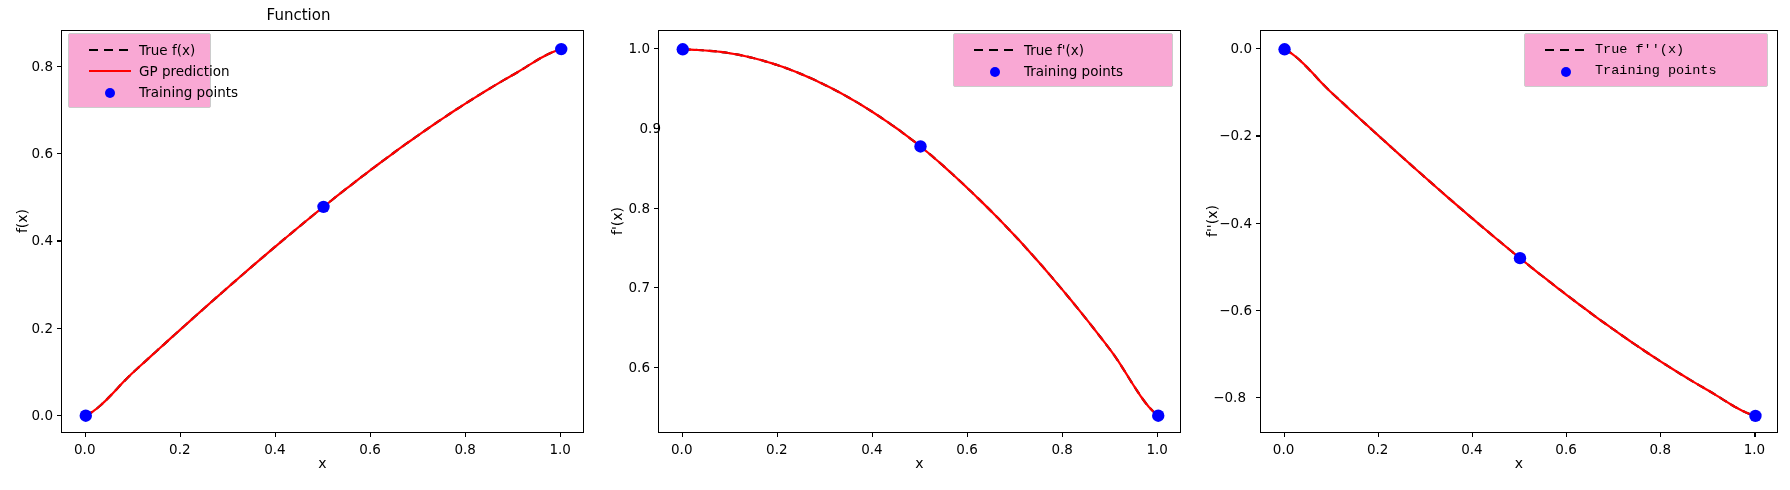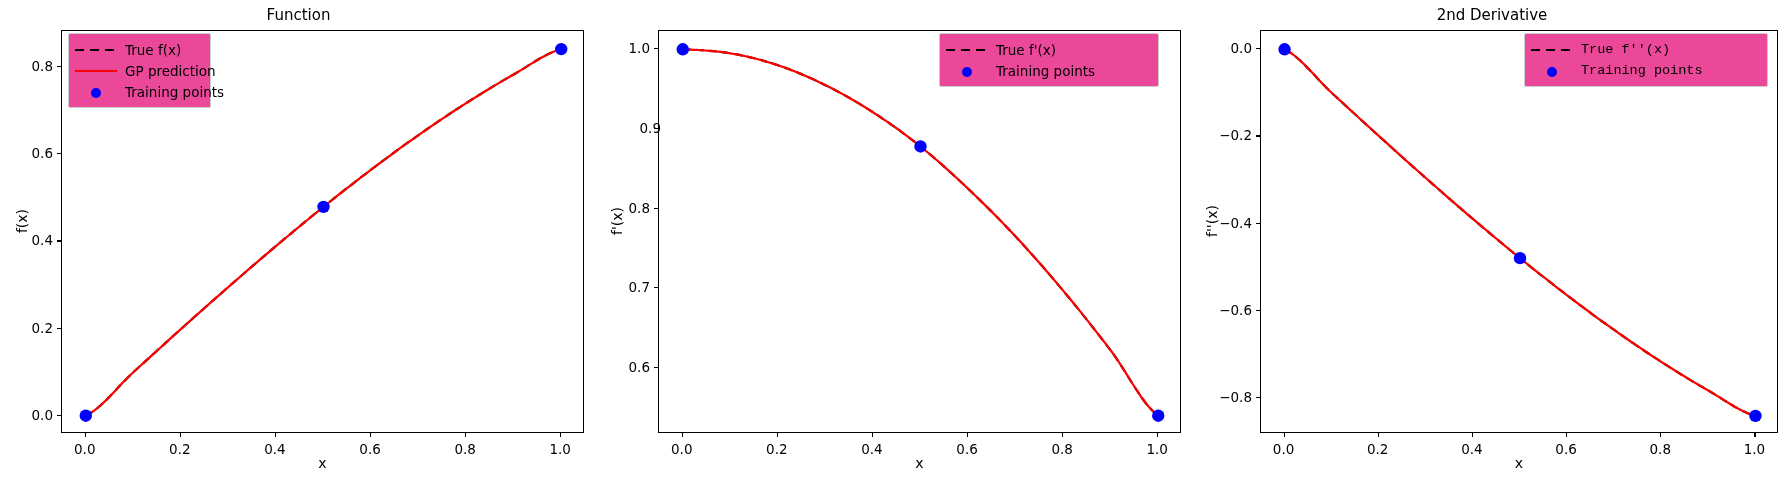--- a/index.html
+++ b/index.html
@@ -8,21 +8,21 @@
   .panel{position:absolute;top:0;height:490px;}
   .panel-title{position:absolute;left:0;right:0;top:6px;text-align:center;font-size:15px;color:#000;}
   .axes{position:absolute;border:1.1px solid #000;background:#fff;box-sizing:border-box;}
   .plot-svg{position:absolute;left:0;top:0;overflow:visible;}
   .ytick-label{position:absolute;text-align:right;font-size:13.5px;color:#000;transform:translateY(-50%);}
   .xtick-label{position:absolute;text-align:center;font-size:13.5px;color:#000;transform:translateX(-50%);}
   .tickmark-y{position:absolute;height:1.1px;width:4px;background:#000;}
   .tickmark-x{position:absolute;width:1.1px;height:4px;background:#000;}
   .xlabel{position:absolute;text-align:center;font-size:14px;color:#000;}
   .ylabel{position:absolute;font-size:14px;color:#000;transform-origin:center center;white-space:nowrap;}
-  .legend{position:absolute;background:#ec4899;border:1px solid #cccccc;border-radius:2px;padding:5px 6px;box-sizing:border-box;}
+  .legend{position:absolute;background:#f9a8d4;border:1px solid #cccccc;border-radius:2px;padding:5px 20px;box-sizing:border-box;}
   .legend-row{display:flex;align-items:center;height:21px;}
   .legend-key{width:42px;height:16px;position:relative;flex:0 0 42px;margin-right:8px;}
   .legend-label{font-size:13.5px;color:#000;white-space:nowrap;}
   .key-dashed{position:absolute;top:7px;left:0;width:42px;height:2.4px;
      background:repeating-linear-gradient(to right,#000 0 9px,transparent 9px 15px);}
   .key-solid{position:absolute;top:7px;left:0;width:42px;height:2.4px;background:#ff0000;}
   .key-dot{position:absolute;top:4px;left:16px;width:10px;height:10px;border-radius:50%;background:#0000ff;}
 </style>
 </head>
 <body>
@@ -117,38 +117,37 @@
         <div class="ytick-label" style="left: 3px; width: 50px; top: 287.251px;">0.7</div>
         <div class="tickmark-y" style="left: 57px; top: 207.607px;"></div>
         <div class="ytick-label" style="left: 3px; width: 50px; top: 207.607px;">0.8</div>
         <div class="tickmark-y" style="left: 57px; top: 127.962px;"></div>
         <div class="ytick-label" style="left: 14px; width: 50px; top: 127.962px;">0.9</div>
         <div class="tickmark-y" style="left: 57px; top: 48.3182px;"></div>
         <div class="ytick-label" style="left: 3px; width: 50px; top: 48.3182px;">1.0</div>
       </div>
     <div class="xlabel" style="left:61px;width:523px;top:455px;">x</div>
     <div class="ylabel" style="left:-10px;top:213px;width:60px;text-align:center;transform:rotate(-90deg);">f'(x)</div>
-    <div class="legend" id="legend-1" style="left:342px;top:33px;width:220px;">
+    <div class="legend" id="legend-1" style="left:356px;top:33px;width:220px;">
         <div class="legend-row">
           <span class="legend-key">
             <span class="key-dashed"></span>
           </span>
           <span class="legend-label">True f'(x)</span>
         </div>
         <div class="legend-row">
           <span class="legend-key">
             <span class="key-dot"></span>
           </span>
           <span class="legend-label">Training points</span>
         </div>
       </div>
   </div>
 
   <div class="panel" style="left:1194px;width:596px;">
-    <div class="panel-title">2nd Derivative</div>
     <div class="axes" style="left:66px;top:30px;width:518px;height:403px;">
       <svg class="plot-svg" id="svg-2" width="518" height="403">
           <path d="M23.55 18.30 L27.31 20.31 L31.08 22.81 L34.85 25.73 L38.61 29.01 L42.38 32.58 L46.15 36.37 L49.92 40.32 L53.68 44.35 L57.45 48.41 L61.22 52.41 L64.99 56.30 L68.75 60.01 L70.64 61.78 L74.40 65.24 L78.17 68.70 L81.94 72.17 L85.71 75.63 L89.47 79.09 L93.24 82.54 L97.01 85.99 L100.77 89.44 L104.54 92.88 L108.31 96.31 L112.08 99.74 L115.84 103.16 L117.73 104.87 L121.49 108.28 L125.26 111.68 L129.03 115.08 L132.80 118.47 L136.56 121.86 L140.33 125.25 L144.10 128.62 L147.87 131.99 L151.63 135.35 L155.40 138.70 L159.17 142.04 L162.93 145.38 L164.82 147.04 L168.59 150.36 L172.35 153.68 L176.12 156.98 L179.89 160.28 L183.65 163.58 L187.42 166.86 L191.19 170.14 L194.96 173.40 L198.72 176.65 L202.49 179.90 L206.26 183.13 L210.03 186.35 L211.91 187.95 L215.68 191.15 L219.44 194.34 L223.21 197.52 L226.98 200.70 L230.75 203.86 L234.51 207.01 L238.28 210.14 L242.05 213.27 L245.81 216.38 L249.58 219.48 L253.35 222.56 L257.12 225.63 L259.00 227.16 L262.77 230.21 L266.53 233.24 L270.30 236.27 L274.07 239.28 L277.84 242.28 L281.60 245.26 L285.37 248.23 L289.14 251.18 L292.91 254.12 L296.67 257.05 L300.44 259.95 L304.21 262.84 L306.09 264.28 L309.86 267.15 L313.63 270.00 L317.39 272.83 L321.16 275.66 L324.93 278.46 L328.69 281.25 L332.46 284.03 L336.23 286.78 L340.00 289.52 L343.76 292.24 L347.53 294.94 L351.30 297.63 L353.18 298.96 L356.95 301.62 L360.72 304.25 L364.48 306.88 L368.25 309.48 L372.02 312.07 L375.79 314.64 L379.55 317.19 L383.32 319.72 L387.09 322.23 L390.85 324.72 L394.62 327.19 L398.39 329.64 L400.27 330.85 L404.04 333.27 L407.81 335.66 L411.57 338.04 L415.34 340.39 L419.11 342.73 L422.88 345.04 L426.64 347.33 L430.41 349.61 L434.18 351.86 L437.95 354.09 L441.71 356.29 L445.48 358.48 L447.36 359.56 L451.13 361.78 L454.90 364.08 L458.67 366.44 L462.43 368.81 L466.20 371.16 L469.97 373.47 L473.73 375.69 L477.50 377.80 L481.27 379.75 L485.04 381.52 L488.80 383.08 L492.57 384.38 L494.45 384.92" fill="none" stroke="#000000" stroke-width="2.2" stroke-dasharray="8,5"></path>
           <path d="M23.55 18.30 L27.31 20.31 L31.08 22.81 L34.85 25.73 L38.61 29.01 L42.38 32.58 L46.15 36.37 L49.92 40.32 L53.68 44.35 L57.45 48.41 L61.22 52.41 L64.99 56.30 L68.75 60.01 L70.64 61.78 L74.40 65.24 L78.17 68.70 L81.94 72.17 L85.71 75.63 L89.47 79.09 L93.24 82.54 L97.01 85.99 L100.77 89.44 L104.54 92.88 L108.31 96.31 L112.08 99.74 L115.84 103.16 L117.73 104.87 L121.49 108.28 L125.26 111.68 L129.03 115.08 L132.80 118.47 L136.56 121.86 L140.33 125.25 L144.10 128.62 L147.87 131.99 L151.63 135.35 L155.40 138.70 L159.17 142.04 L162.93 145.38 L164.82 147.04 L168.59 150.36 L172.35 153.68 L176.12 156.98 L179.89 160.28 L183.65 163.58 L187.42 166.86 L191.19 170.14 L194.96 173.40 L198.72 176.65 L202.49 179.90 L206.26 183.13 L210.03 186.35 L211.91 187.95 L215.68 191.15 L219.44 194.34 L223.21 197.52 L226.98 200.70 L230.75 203.86 L234.51 207.01 L238.28 210.14 L242.05 213.27 L245.81 216.38 L249.58 219.48 L253.35 222.56 L257.12 225.63 L259.00 227.16 L262.77 230.21 L266.53 233.24 L270.30 236.27 L274.07 239.28 L277.84 242.28 L281.60 245.26 L285.37 248.23 L289.14 251.18 L292.91 254.12 L296.67 257.05 L300.44 259.95 L304.21 262.84 L306.09 264.28 L309.86 267.15 L313.63 270.00 L317.39 272.83 L321.16 275.66 L324.93 278.46 L328.69 281.25 L332.46 284.03 L336.23 286.78 L340.00 289.52 L343.76 292.24 L347.53 294.94 L351.30 297.63 L353.18 298.96 L356.95 301.62 L360.72 304.25 L364.48 306.88 L368.25 309.48 L372.02 312.07 L375.79 314.64 L379.55 317.19 L383.32 319.72 L387.09 322.23 L390.85 324.72 L394.62 327.19 L398.39 329.64 L400.27 330.85 L404.04 333.27 L407.81 335.66 L411.57 338.04 L415.34 340.39 L419.11 342.73 L422.88 345.04 L426.64 347.33 L430.41 349.61 L434.18 351.86 L437.95 354.09 L441.71 356.29 L445.48 358.48 L447.36 359.56 L451.13 361.78 L454.90 364.08 L458.67 366.44 L462.43 368.81 L466.20 371.16 L469.97 373.47 L473.73 375.69 L477.50 377.80 L481.27 379.75 L485.04 381.52 L488.80 383.08 L492.57 384.38 L494.45 384.92" fill="none" stroke="#ff0000" stroke-width="2.2"></path>
           <circle cx="23.55" cy="18.30" r="6.2" fill="#0000ff"></circle>
           <circle cx="259.00" cy="227.16" r="6.2" fill="#0000ff"></circle>
           <circle cx="494.45" cy="384.92" r="6.2" fill="#0000ff"></circle>
         </svg>
     </div>
     <div id="ticks-2">
@@ -166,21 +165,21 @@
         <div class="xtick-label" style="left: 560.455px; top: 441px;">1.0</div>
         <div class="tickmark-y" style="left: 62px; top: 48.2984px;"></div>
         <div class="ytick-label" style="left: 8px; width: 50px; top: 48.2984px;">0.0</div>
         <div class="tickmark-y" style="left: 62px; top: 135.434px;"></div>
         <div class="ytick-label" style="left: 8px; width: 50px; top: 135.434px;">−0.2</div>
         <div class="tickmark-y" style="left: 62px; top: 222.569px;"></div>
         <div class="ytick-label" style="left: 8px; width: 50px; top: 222.569px;">−0.4</div>
         <div class="tickmark-y" style="left: 62px; top: 309.704px;"></div>
         <div class="ytick-label" style="left: 8px; width: 50px; top: 309.704px;">−0.6</div>
         <div class="tickmark-y" style="left: 62px; top: 396.839px;"></div>
-        <div class="ytick-label" style="left: 8px; width: 50px; top: 396.839px;">−0.8</div>
+        <div class="ytick-label" style="left: 2px; width: 50px; top: 396.839px;">−0.8</div>
       </div>
     <div class="xlabel" style="left:66px;width:518px;top:455px;">x</div>
     <div class="ylabel" style="left:-12px;top:213px;width:60px;text-align:center;transform:rotate(-90deg);">f''(x)</div>
     <div class="legend" id="legend-2" style="left:330px;top:33px;width:244px;font-family:Liberation Mono, monospace;">
         <div class="legend-row">
           <span class="legend-key">
             <span class="key-dashed"></span>
           </span>
           <span class="legend-label">True f''(x)</span>
         </div>

